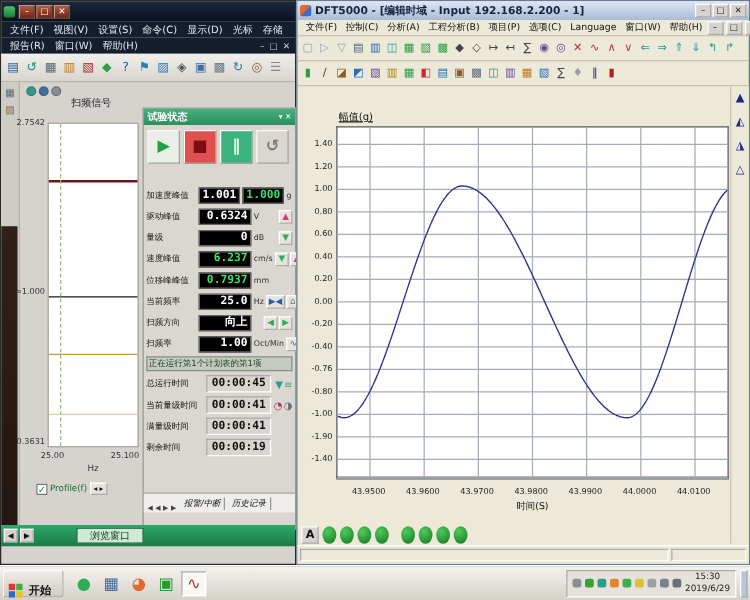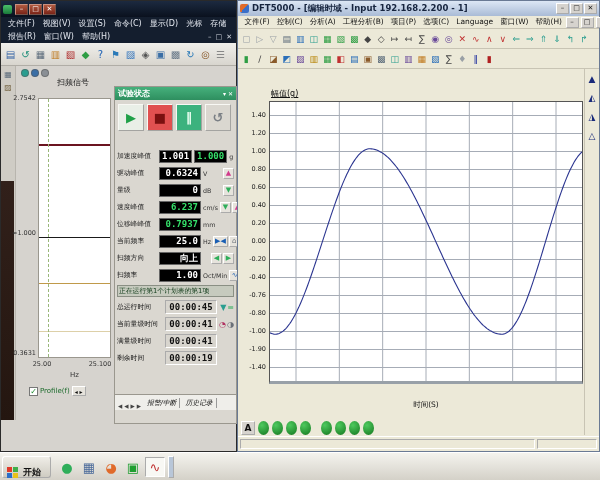--- a/index.html
+++ b/index.html
@@ -301,20 +301,27 @@
 
     <div class="panel info">
       <div class="tabsrow">
         <span class="tabnav"><span>◀</span><span>◀</span><span>▶</span><span>▶</span></span>
         <span class="tab">报警/中断</span>
         <span class="tab">历史记录</span>
       </div>
     </div>
   </div>
 
+  <div class="lbottom">
+    <span style="display:flex;gap:2px">
+        <span class="bnav">◀</span>
+        <span class="bnav">▶</span>
+      </span>
+    <span class="btab">浏览窗口</span>
+  </div>
 </div>
 
 <div class="winR">
   <div class="rtitle">
     <span class="rticon"></span>
     <span class="rttext">DFT5000 - [编辑时域 - Input 192.168.2.200 - 1]</span>
     <span class="rtbtns">
         <span class="rtb">–</span>
         <span class="rtb">□</span>
         <span class="rtb">✕</span>
@@ -430,20 +437,29 @@
       <div class="yt" style="top: 117.5px;">0.20</div>
       <div class="yt" style="top: 135.5px;">0.00</div>
       <div class="yt" style="top: 153.5px;">-0.20</div>
       <div class="yt" style="top: 171.5px;">-0.40</div>
       <div class="yt" style="top: 189.5px;">-0.76</div>
       <div class="yt" style="top: 207.5px;">-0.80</div>
       <div class="yt" style="top: 225.5px;">-1.00</div>
       <div class="yt" style="top: 243.5px;">-1.90</div>
       <div class="yt" style="top: 261.5px;">-1.40</div>
     </div>
+  <div id="main-xlabels">
+      <div class="xt" style="left: 6px;">43.9500</div>
+      <div class="xt" style="left: 49.3333px;">43.9600</div>
+      <div class="xt" style="left: 92.6667px;">43.9700</div>
+      <div class="xt" style="left: 136px;">43.9800</div>
+      <div class="xt" style="left: 179.333px;">43.9900</div>
+      <div class="xt" style="left: 222.667px;">44.0000</div>
+      <div class="xt" style="left: 266px;">44.0100</div>
+    </div>
   <div class="mxlabel">时间(S)</div>
 
   <div class="rfooter">
     <span class="abtn">A</span>
     <span class="ovals">
         <span class="oval"></span>
         <span class="oval"></span>
         <span class="oval"></span>
         <span class="oval"></span>
         <span class="oval"></span>
@@ -468,14 +484,31 @@
       </span>
     <span class="slabel">开始</span>
   </div>
   <div class="ql">
       <span class="qli" style="color: rgb(47, 174, 90);">●</span>
       <span class="qli" style="color: rgb(74, 106, 154);">▦</span>
       <span class="qli" style="color: rgb(224, 106, 42);">◕</span>
       <span class="qli" style="color: rgb(31, 158, 48);">▣</span>
       <span class="qli" style="color: rgb(192, 48, 48); background: rgb(248, 248, 244);">∿</span>
     </div>
+  <div class="tray">
+    <span style="display:flex;gap:3px">
+        <span class="dot" style="background: rgb(138, 143, 149);"></span>
+        <span class="dot" style="background: rgb(54, 161, 58);"></span>
+        <span class="dot" style="background: rgb(42, 157, 143);"></span>
+        <span class="dot" style="background: rgb(224, 134, 42);"></span>
+        <span class="dot" style="background: rgb(63, 174, 74);"></span>
+        <span class="dot" style="background: rgb(216, 195, 48);"></span>
+        <span class="dot" style="background: rgb(154, 160, 166);"></span>
+        <span class="dot" style="background: rgb(122, 128, 136);"></span>
+        <span class="dot" style="background: rgb(106, 112, 120);"></span>
+      </span>
+    <div class="clock">
+      <div>15:30</div>
+      <div>2019/6/29</div>
+    </div>
+  </div>
   <div class="showdesk"></div>
 </div>
 
 </body></html>

